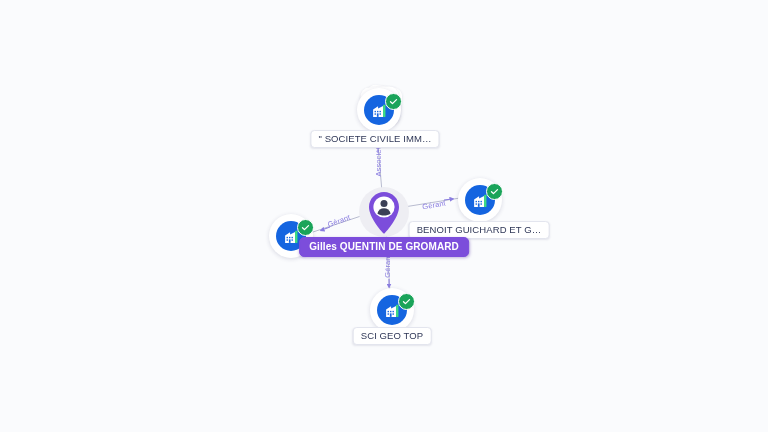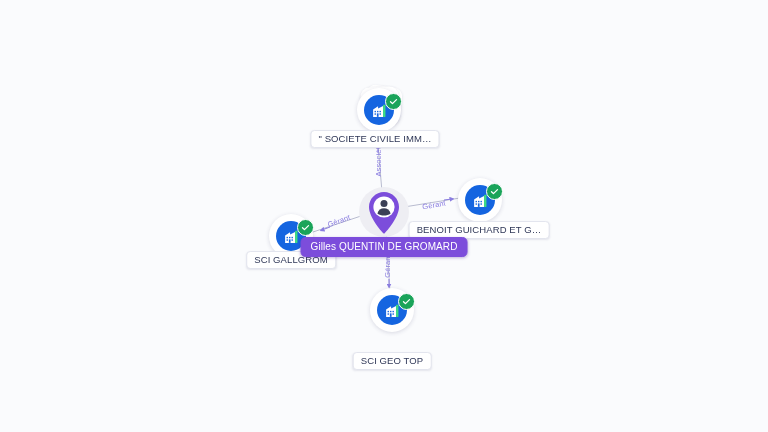--- a/index.html
+++ b/index.html
@@ -254,21 +254,20 @@
         <rect x="12" y="16" width="2" height="2" fill="#1565e0"></rect>
         <rect x="8.3" y="16" width="2.4" height="5" fill="#1565e0"></rect>
       </svg>
     </div>
     <div class="check-badge">
       <svg width="9" height="9" viewBox="0 0 24 24">
         <path d="M4 12.5l5.2 5.2L20 7" stroke="#ffffff" stroke-width="3.4" fill="none" stroke-linecap="round" stroke-linejoin="round"></path>
       </svg>
     </div>
   </div>
-  <div class="node-label" style="left:291px; top:251px;">SCI GALLGROM</div>
 
   <div class="node" style="left:392px; top:310px;">
     <div class="node-hit"></div>
     <div class="co-halo"></div>
     <div class="co-disc">
       <svg width="17" height="17" viewBox="0 0 24 24" fill="none">
         <path d="M3 21V10.5L10 6v3l7-3.5V21z" fill="#ffffff"></path>
         <rect x="17" y="4" width="3.4" height="17" rx="0.6" fill="#3ddc84"></rect>
         <rect x="5" y="12.5" width="2" height="2" fill="#1565e0"></rect>
         <rect x="8.5" y="12.5" width="2" height="2" fill="#1565e0"></rect>
@@ -277,29 +276,29 @@
         <rect x="12" y="16" width="2" height="2" fill="#1565e0"></rect>
         <rect x="8.3" y="16" width="2.4" height="5" fill="#1565e0"></rect>
       </svg>
     </div>
     <div class="check-badge">
       <svg width="9" height="9" viewBox="0 0 24 24">
         <path d="M4 12.5l5.2 5.2L20 7" stroke="#ffffff" stroke-width="3.4" fill="none" stroke-linecap="round" stroke-linejoin="round"></path>
       </svg>
     </div>
   </div>
-  <div class="node-label" style="left:392px; top:327px;margin-top:25px;">SCI GEO TOP</div>
+  <div class="node-label" style="left:392px; top:327px;">SCI GEO TOP</div>
 
   <div class="node" style="left:384px; top:212px;">
     <div class="node-hit"></div>
     <div class="pin-halo"></div>
     <div class="pin-wrap">
       <svg width="38" height="46" viewBox="0 0 38 46">
         <path d="M19 2C10.7 2 4 8.7 4 17c0 10.4 12.3 24.2 14.1 26.1a1.2 1.2 0 0 0 1.8 0C21.7 41.2 34 27.4 34 17 34 8.7 27.3 2 19 2z" fill="#7c4ddb"></path>
         <circle cx="19" cy="17" r="10.6" fill="#ffffff"></circle>
         <circle cx="19" cy="13.6" r="3.5" fill="#3b3f55"></circle>
         <path d="M12.4 23.4c.8-3.3 3.5-5.1 6.6-5.1s5.8 1.8 6.6 5.1c-1.9 1.4-4.1 2.1-6.6 2.1s-4.7-.7-6.6-2.1z" fill="#3b3f55"></path>
       </svg>
     </div>
   </div>
-  <div class="node-label selected" style="left:384px; top:237px;">Gilles QUENTIN DE GROMARD</div>
+  <div class="node-label selected" style="left:384px; top:237px;font-weight:bold;">Gilles QUENTIN DE GROMARD</div>
 
 </div>
 
 </body></html>

